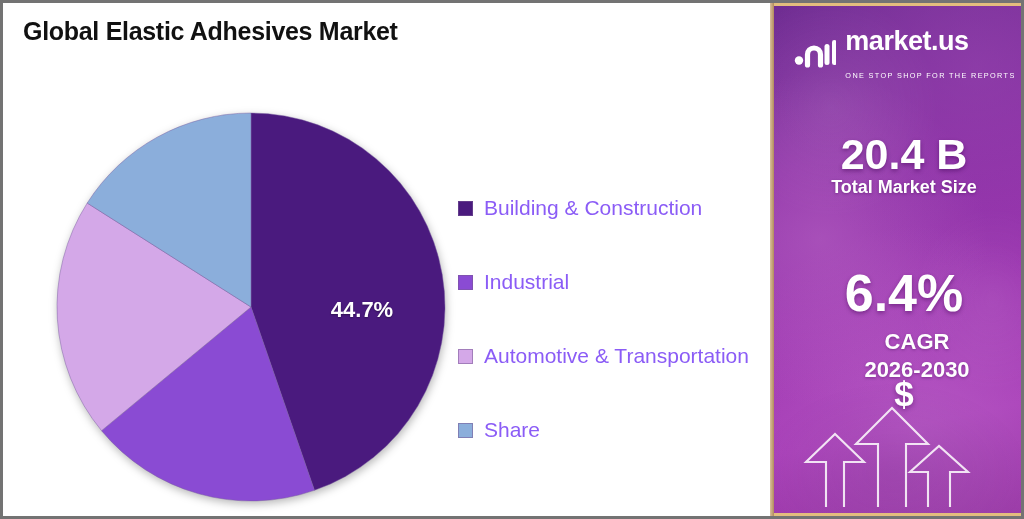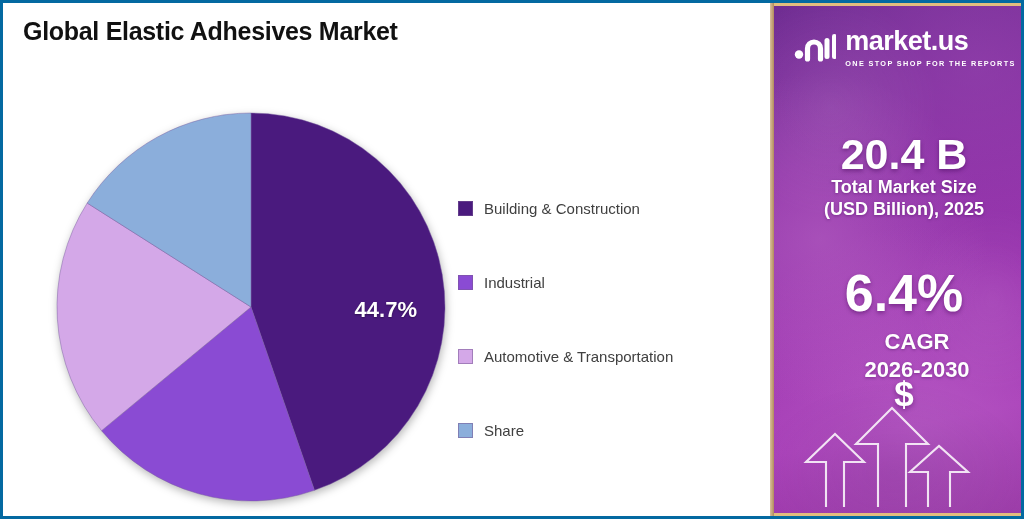--- a/index.html
+++ b/index.html
@@ -1,42 +1,42 @@
 <!DOCTYPE html>
 <html><head>
 <meta charset="utf-8">
 <style>
   html,body{margin:0;padding:0;background:#fff;}
   body{width:1024px;height:519px;overflow:hidden;
        font-family:"Liberation Sans", sans-serif;}
 
   #infographic{position:relative;width:1024px;height:519px;box-sizing:border-box;
-     border:3px solid #0369a1;background:#ffffff;overflow:hidden;}
+     border:3px solid #737373;background:#ffffff;overflow:hidden;}
 
   
   #chart-panel{position:absolute;left:0;top:0;width:767px;height:513px;background:#ffffff;}
 
   #page-title{position:absolute;left:20px;top:14px;font-size:25px;font-weight:bold;
       color:#111111;letter-spacing:-0.3px;white-space:nowrap;}
   #page-subtitle{position:absolute;left:20px;top:50px;font-size:17px;color:#222222;
       white-space:nowrap;}
 
   
   #pie-wrap{position:absolute;left:52px;top:108px;width:392px;height:392px;}
   #pie-svg{display:block;filter:drop-shadow(1px 3px 4px rgba(0,0,0,0.28));}
-  #pie-center-label{position:absolute;left:252px;top:186px;width:110px;text-align:right;
+  #pie-center-label{position:absolute;left:252px;top:186px;width:110px;text-align:center;
       font-size:22px;font-weight:bold;color:#ffffff;
       text-shadow:0 1px 2px rgba(0,0,0,0.35);}
 
   
   #legend{position:absolute;left:455px;top:168px;width:305px;}
   .legend-item{display:flex;align-items:center;height:74px;}
   .legend-swatch{width:15px;height:15px;flex:0 0 15px;margin-right:11px;
       border:1px solid rgba(120,90,150,0.55);box-sizing:border-box;}
-  .legend-label{font-size:15px;color:#404040;white-space:nowrap;}
+  .legend-label{font-size:21px;color:#8b5cf6;white-space:nowrap;}
 
   
   #panel-divider{position:absolute;left:767px;top:0;width:4px;height:513px;
       background:linear-gradient(90deg,#d8c0a0 0%,#c9a87e 45%,#b08a5e 100%);}
 
   
   #stats-panel{position:absolute;left:771px;top:0;width:263px;height:513px;
       box-sizing:border-box;border:3px solid #e3bd7e;border-left:none;
       background:
         radial-gradient(circle at 78% 12%, rgba(150,70,175,0.55) 0%, rgba(150,70,175,0) 42%),
@@ -51,22 +51,22 @@
         radial-gradient(ellipse 44% 26% at 84% 58%, rgba(255,255,255,.22), transparent 72%),
         radial-gradient(ellipse 70% 24% at 46% 92%, rgba(60,10,90,.40), transparent 75%);}
 
   
   #brand{position:absolute;left:0;right:0;top:22px;display:flex;align-items:center;
       justify-content:center;gap:9px;}
   #brand-mark{width:44px;height:36px;flex:0 0 44px;}
   #brand-text{display:flex;flex-direction:column;align-items:flex-start;}
   #brand-name{font-size:27px;font-weight:bold;color:#ffffff;line-height:1;
       letter-spacing:-0.5px;}
-  #brand-tagline{font-size:7.3px;font-weight:bold;color:#ffffff;letter-spacing:1.35px;
-      margin-top:4px;white-space:nowrap;}
+  #brand-tagline{font-size:7.3px;font-weight:normal;color:#ffffff;letter-spacing:1.35px;
+      margin-top:16px;white-space:nowrap;}
 
   .stat-block{position:absolute;left:0;right:0;text-align:center;}
   #stat-size{top:126px;}
   #stat-cagr{top:260px;}
   .stat-value{font-size:43px;font-weight:bold;color:#ffffff;line-height:1.04;
       text-shadow:0 2px 4px rgba(60,0,80,.45);}
   #stat-cagr .stat-value{font-size:52px;}
   .stat-caption{font-size:18px;font-weight:bold;color:#ffffff;line-height:1.22;
       margin-top:0;text-shadow:0 1px 3px rgba(60,0,80,.40);}
   .stat-caption-sm{font-size:22px;font-weight:bold;color:#ffffff;line-height:1.25;
@@ -133,21 +133,20 @@
       <div id="brand-text">
         <div id="brand-name">market.us</div>
         <div id="brand-tagline">ONE STOP SHOP FOR THE REPORTS</div>
       </div>
     </div>
 
     <div class="stat-block" id="stat-size">
       <div class="stat-value">20.4 B</div>
       <div class="stat-caption">
         <span>Total Market Size</span><br>
-        <span>(USD Billion), 2025</span>
       </div>
     </div>
 
     <div class="stat-block" id="stat-cagr">
       <div class="stat-value">6.4%</div>
       <div class="stat-caption-sm">
         <span>CAGR</span><br>
         <span>2026-2030</span>
       </div>
     </div>

